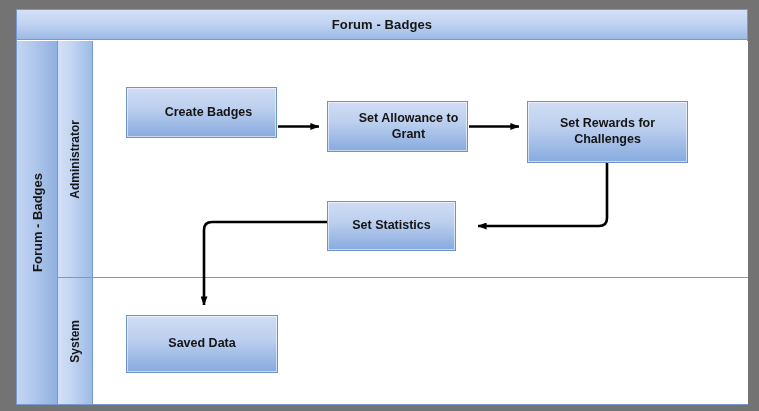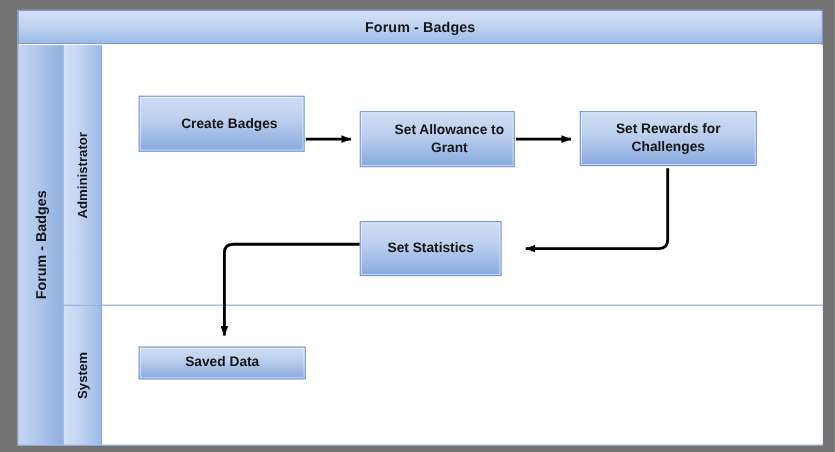--- a/index.html
+++ b/index.html
@@ -137,23 +137,23 @@
     padding: 2px 6px;
     font-size: 12.5px;
     font-weight: bold;
     color: #141414;
     line-height: 1.25;
     box-shadow: 0 0 0 1px rgba(255,255,255,0.55) inset;
   }
 
   #task-create-badges   { left: 126px; top: 87px; width: 151px; height: 51px; padding-left: 20px; }
   #task-set-allowance   { left: 327px; top: 101px; width: 141px; height: 51px; padding-left: 28px; }
-  #task-set-rewards     { left: 527px; top: 101px; width: 161px; height: 50px; justify-content: center; }
+  #task-set-rewards     { left: 527px; top: 101px; width: 161px; height: 62px; justify-content: center; }
   #task-set-statistics  { left: 327px; top: 201px; width: 129px; height: 50px; }
-  #task-saved-data      { left: 126px; top: 315px; width: 152px; height: 30px; }
+  #task-saved-data      { left: 126px; top: 315px; width: 152px; height: 58px; }
 
   
   #connectors {
     position: absolute;
     left: 0;
     top: 0;
     width: 759px;
     height: 411px;
     pointer-events: none;
   }

